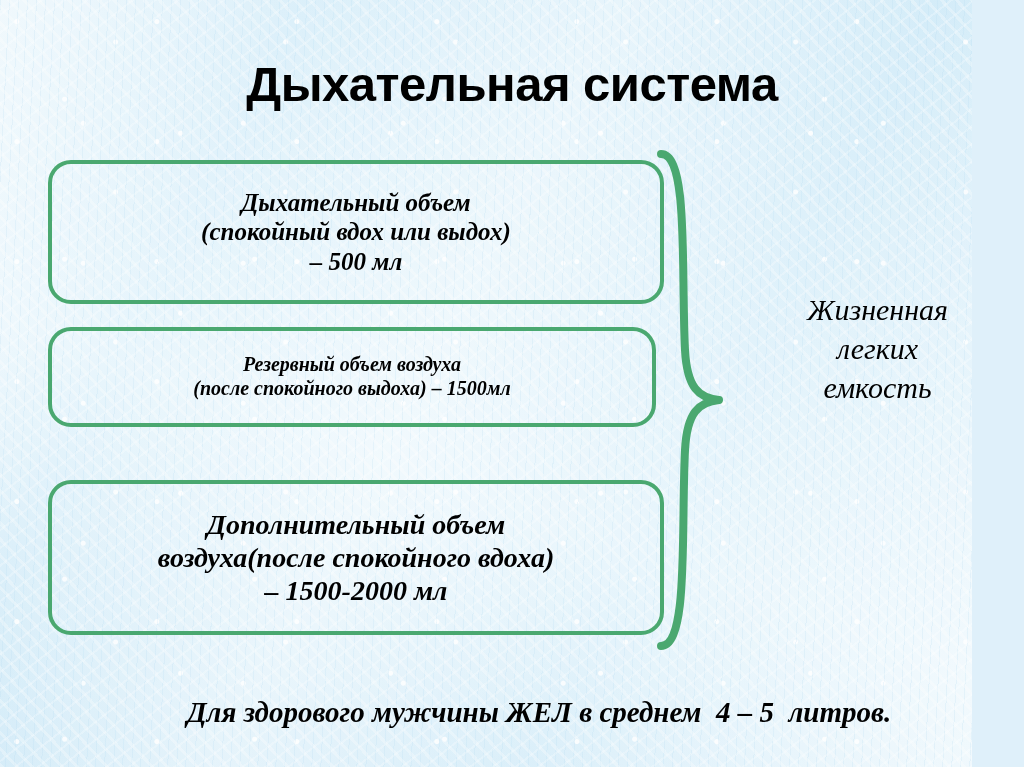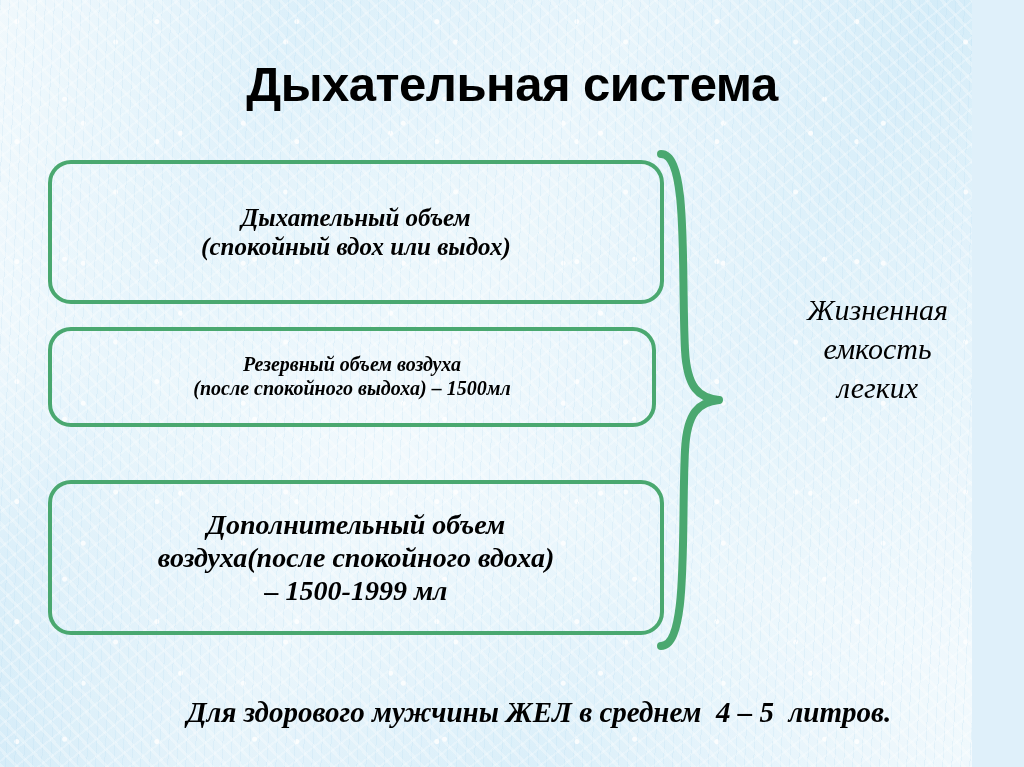--- a/index.html
+++ b/index.html
@@ -147,44 +147,45 @@
 
 <div id="slide">
   <div id="content">
 
     <div class="title">Дыхательная система</div>
 
     <div class="box" id="box-tidal">
       <div>
         <span class="line">Дыхательный объем</span>
         <span class="line">(спокойный вдох или выдох)</span>
+        <span class="line">– 500 мл</span>
       </div>
     </div>
 
     <div class="box" id="box-reserve">
       <div>
         <span class="line">Резервный объем воздуха</span>
         <span class="line">(после спокойного выдоха) – 1500мл</span>
       </div>
     </div>
 
     <div class="box" id="box-additional">
       <div>
         <span class="line">Дополнительный объем</span>
         <span class="line">воздуха(после спокойного вдоха)</span>
-        <span class="line">– 1500-1999 мл</span>
+        <span class="line">– 1500-2000 мл</span>
       </div>
     </div>
 
     <svg class="brace" viewBox="0 0 70 500" preserveAspectRatio="none">
       <path d="M6,4 C34,4 26,120 30,200 C32,238 44,248 64,250 C44,252 32,262 30,300 C26,380 34,496 6,496" fill="none" stroke="#4aa870" stroke-width="8" stroke-linecap="round" stroke-linejoin="round"></path>
     </svg>
 
     <div class="vital">
       <span class="line">Жизненная</span>
+      <span class="line">легких</span>
       <span class="line">емкость</span>
-      <span class="line">легких</span>
     </div>
 
     <div class="footer">Для здорового мужчины ЖЕЛ в среднем  4 – 5  литров.</div>
 
   </div>
 </div>
 
 </body></html>

